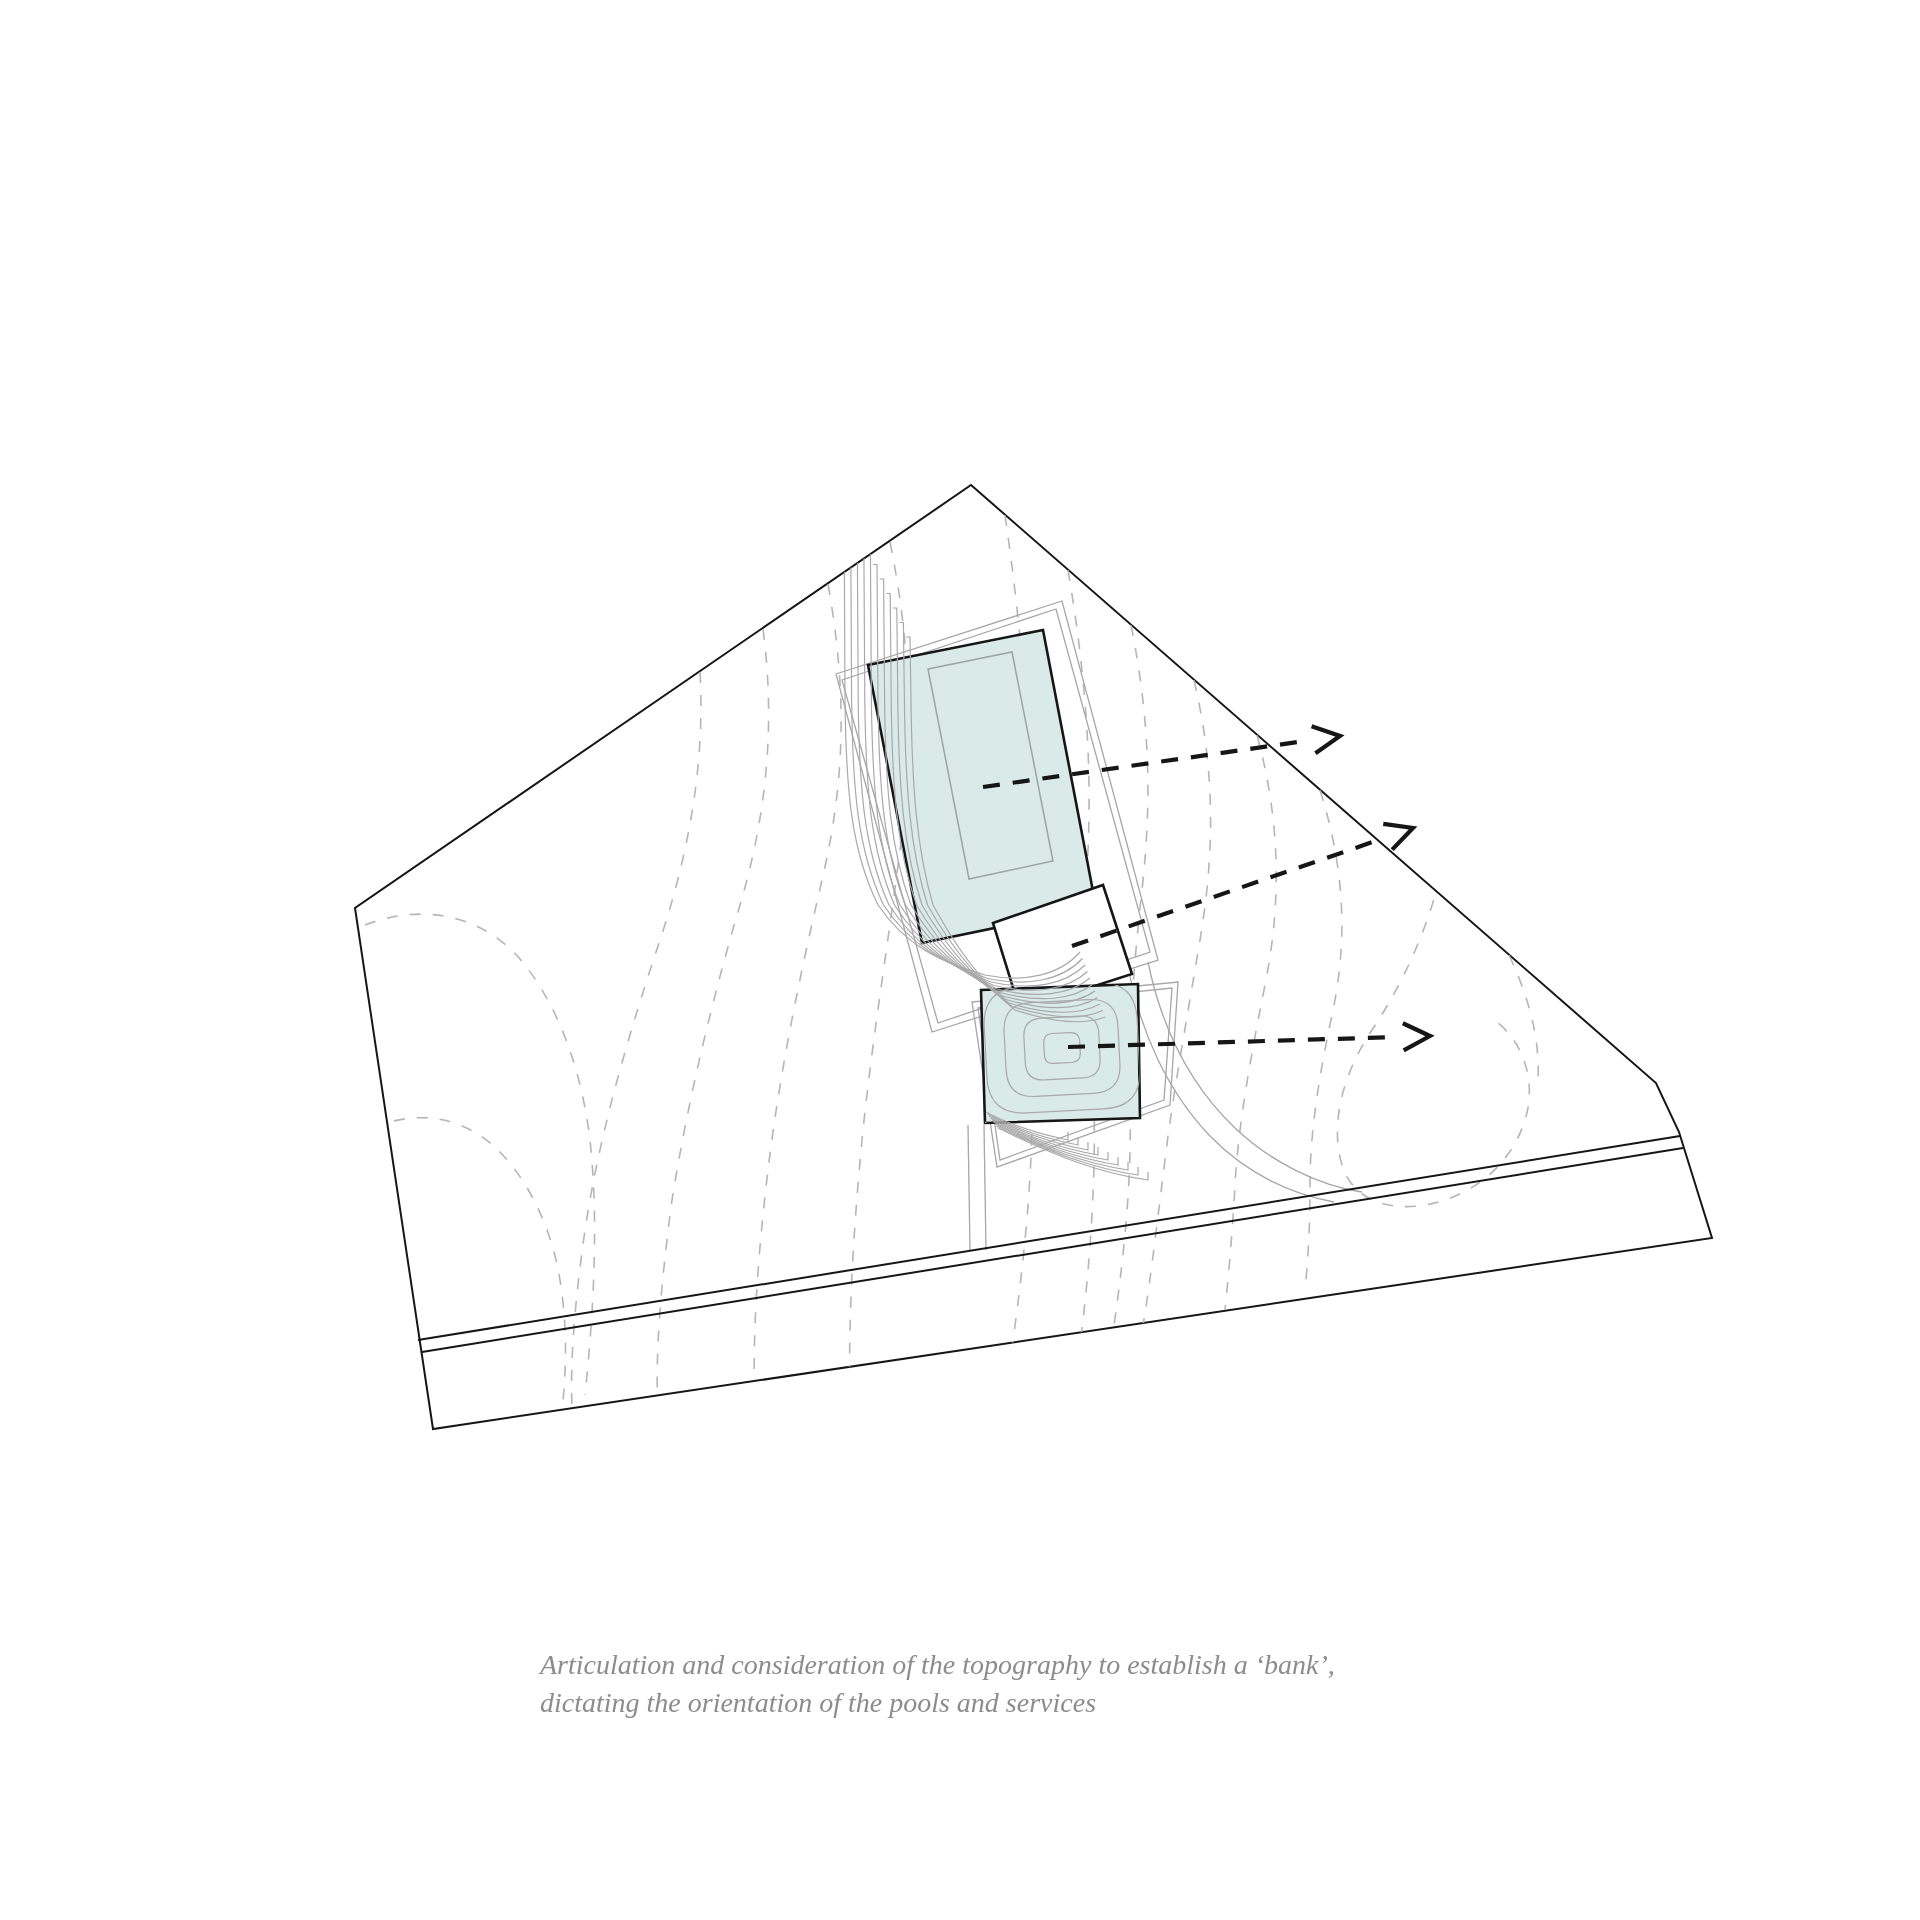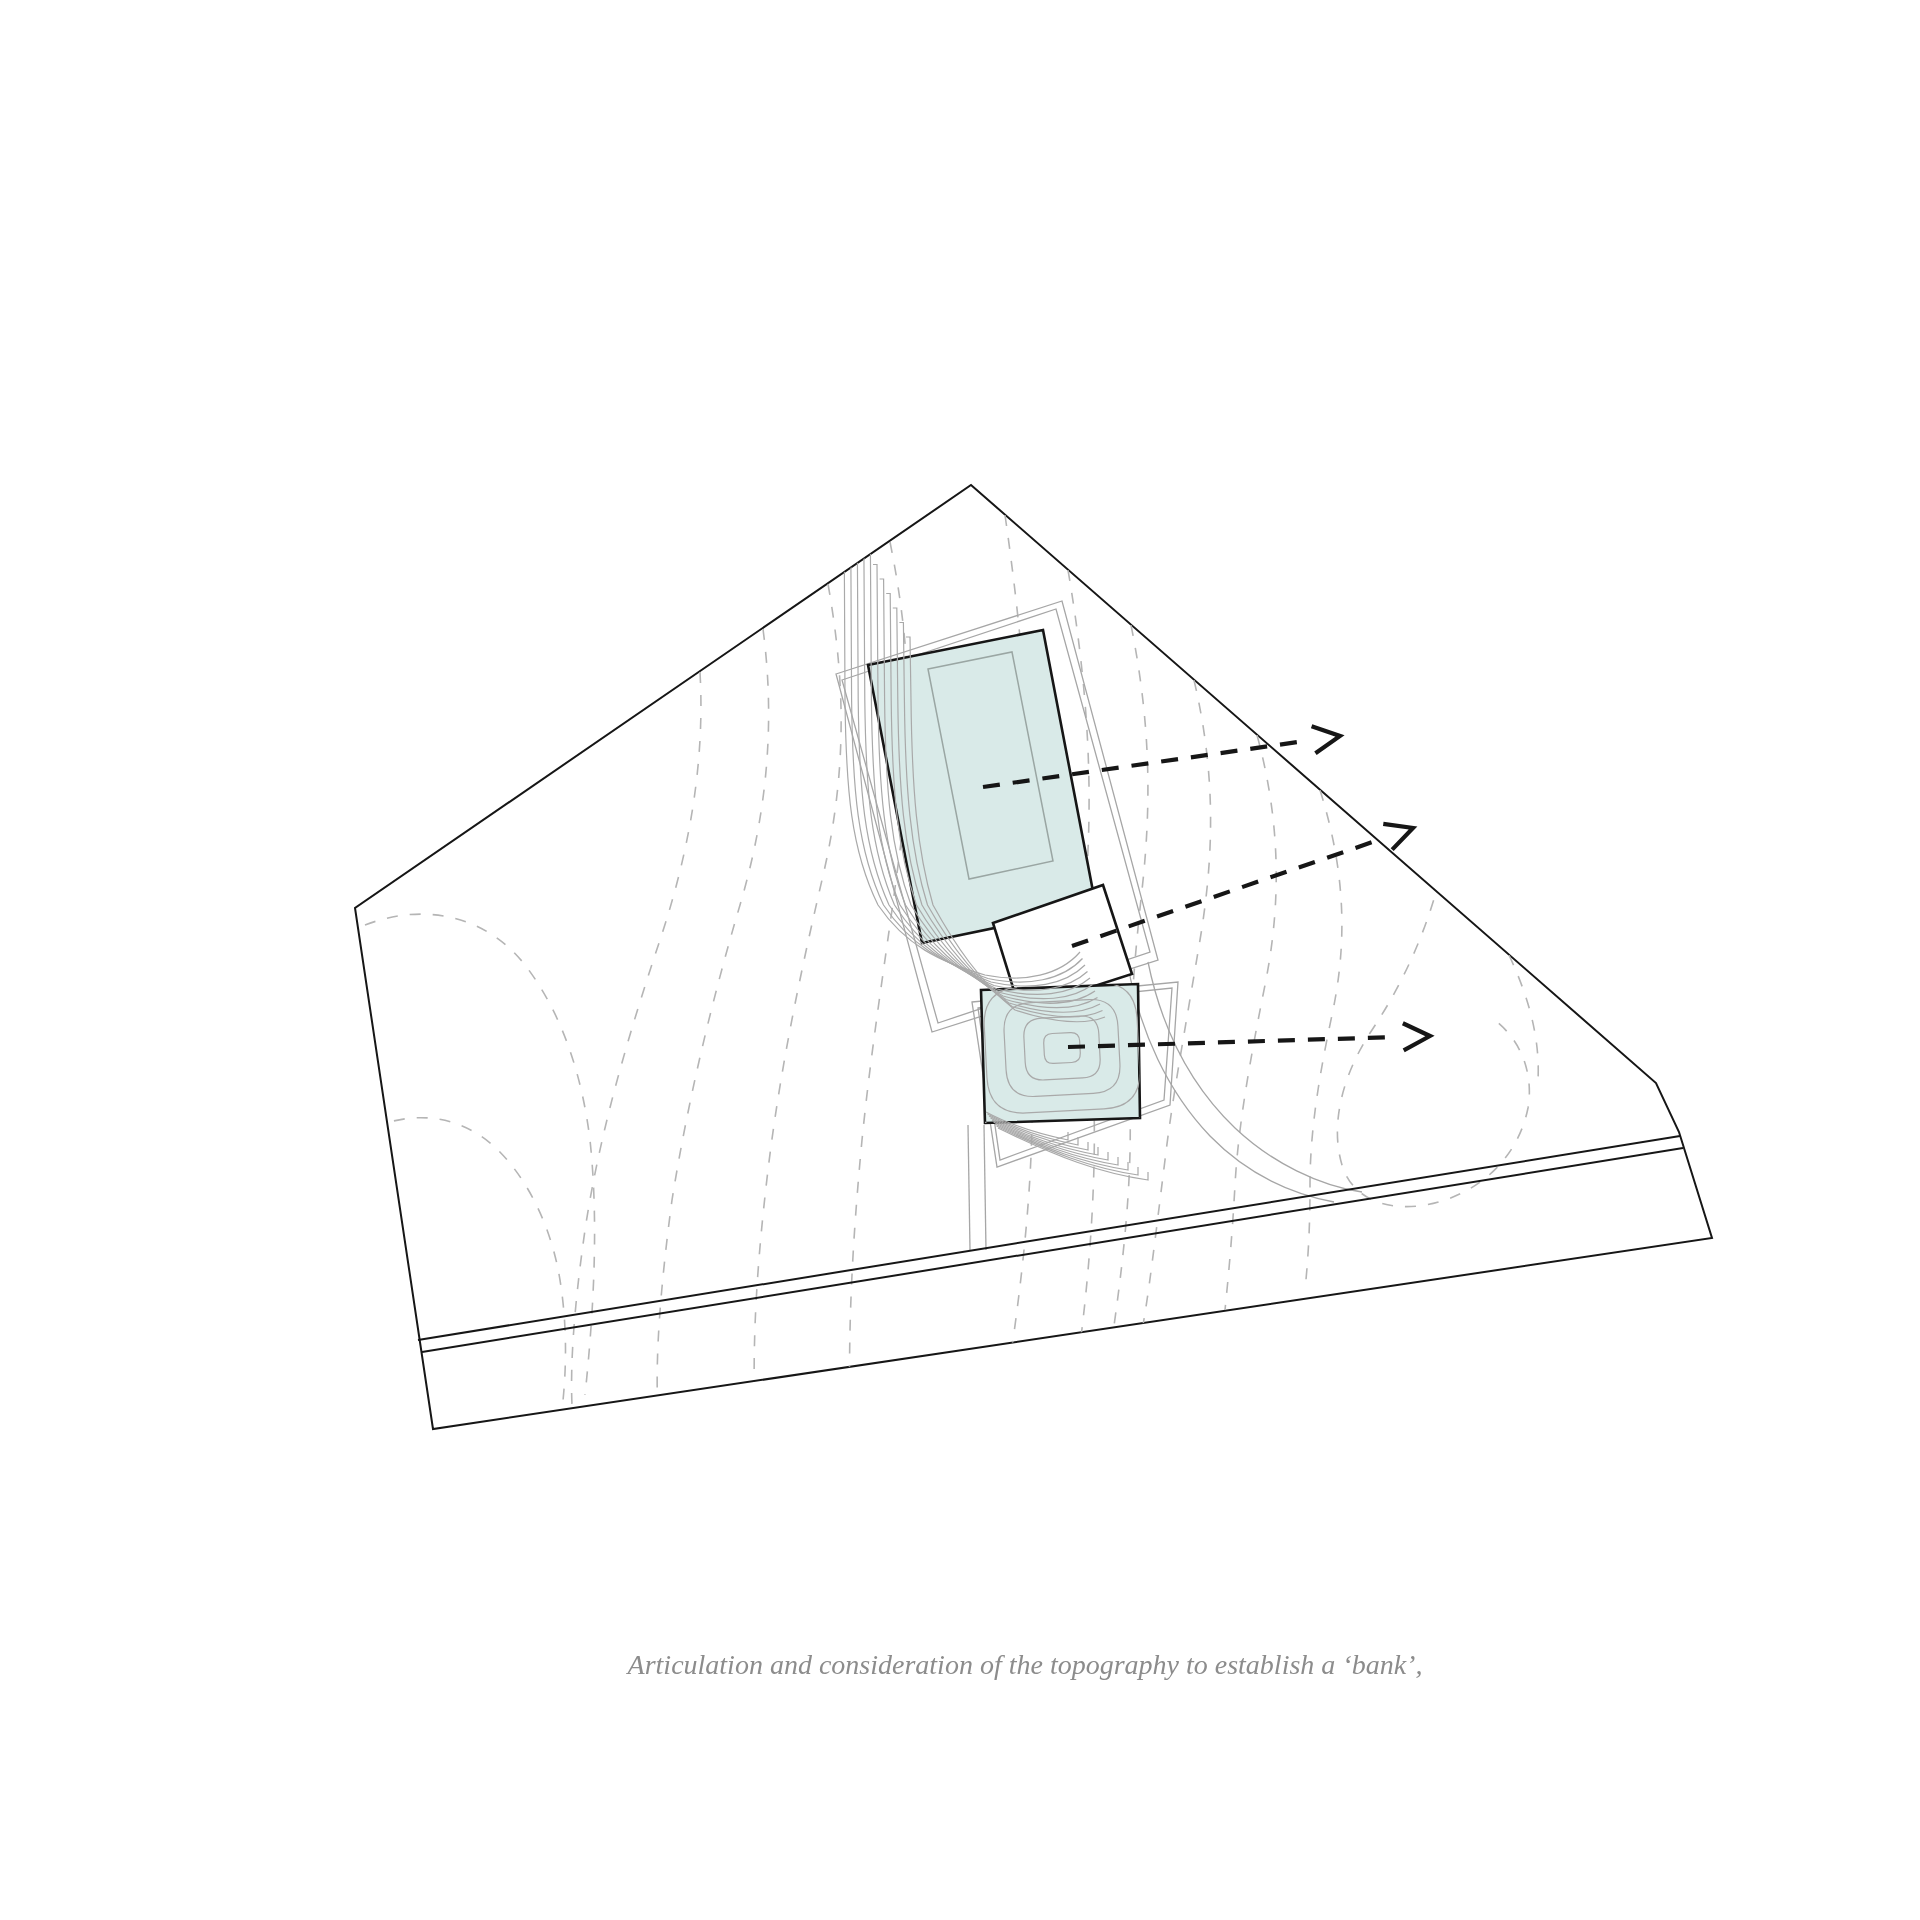--- a/index.html
+++ b/index.html
@@ -19,21 +19,21 @@
   .site-outline{fill:#ffffff;stroke:var(--ink);stroke-width:2;}
   .contour{fill:none;stroke:var(--contour);stroke-width:1.6;stroke-dasharray:11 12;}
   .deck{fill:none;stroke:var(--deck);stroke-width:1.3;}
   .fineline{fill:none;stroke:var(--fine);stroke-width:1.2;}
   .pool{fill:var(--pool-fill);stroke:var(--ink);stroke-width:2.6;}
   .basin{fill:none;stroke:var(--basin);stroke-width:1.5;}
   .services{fill:#ffffff;stroke:var(--ink);stroke-width:2.6;}
   .road{fill:none;stroke:var(--ink);stroke-width:2;}
   .arrow-shaft{fill:none;stroke:var(--ink);stroke-width:4.2;stroke-dasharray:17 13;}
   .arrow-head{fill:none;stroke:var(--ink);stroke-width:4.2;stroke-linecap:butt;}
-  .caption{position:absolute;left:540px;top:1646px;width:970px;text-align:center;
+  .caption{position:absolute;left:540px;top:1646px;width:970px;
            color:var(--caption);font-style:italic;font-size:28px;line-height:38px;
            font-family:"Liberation Serif","DejaVu Serif",serif;}
 </style>
 </head>
 <body>
 
 <div class="stage">
 
   <svg width="1920" height="1920" viewBox="0 0 1920 1920">
 
@@ -131,14 +131,15 @@
         </g>
         <g>
           <line x1="1068" y1="1047" x2="1394.0166088707679" y2="1037.0934179624905" class="arrow-shaft"></line>
           <path d="M1403.6779529723722,1050.3927009374665 L1430,1036 L1402.8526296400403,1023.2320603643664" class="arrow-head"></path>
         </g>
       </g>
   </svg>
 
   <div class="caption">
     <div>Articulation and consideration of the topography to establish a ‘bank’,</div>
+    <div>dictating the orientation of the pools and services</div>
   </div>
 </div>
 
 </body></html>

